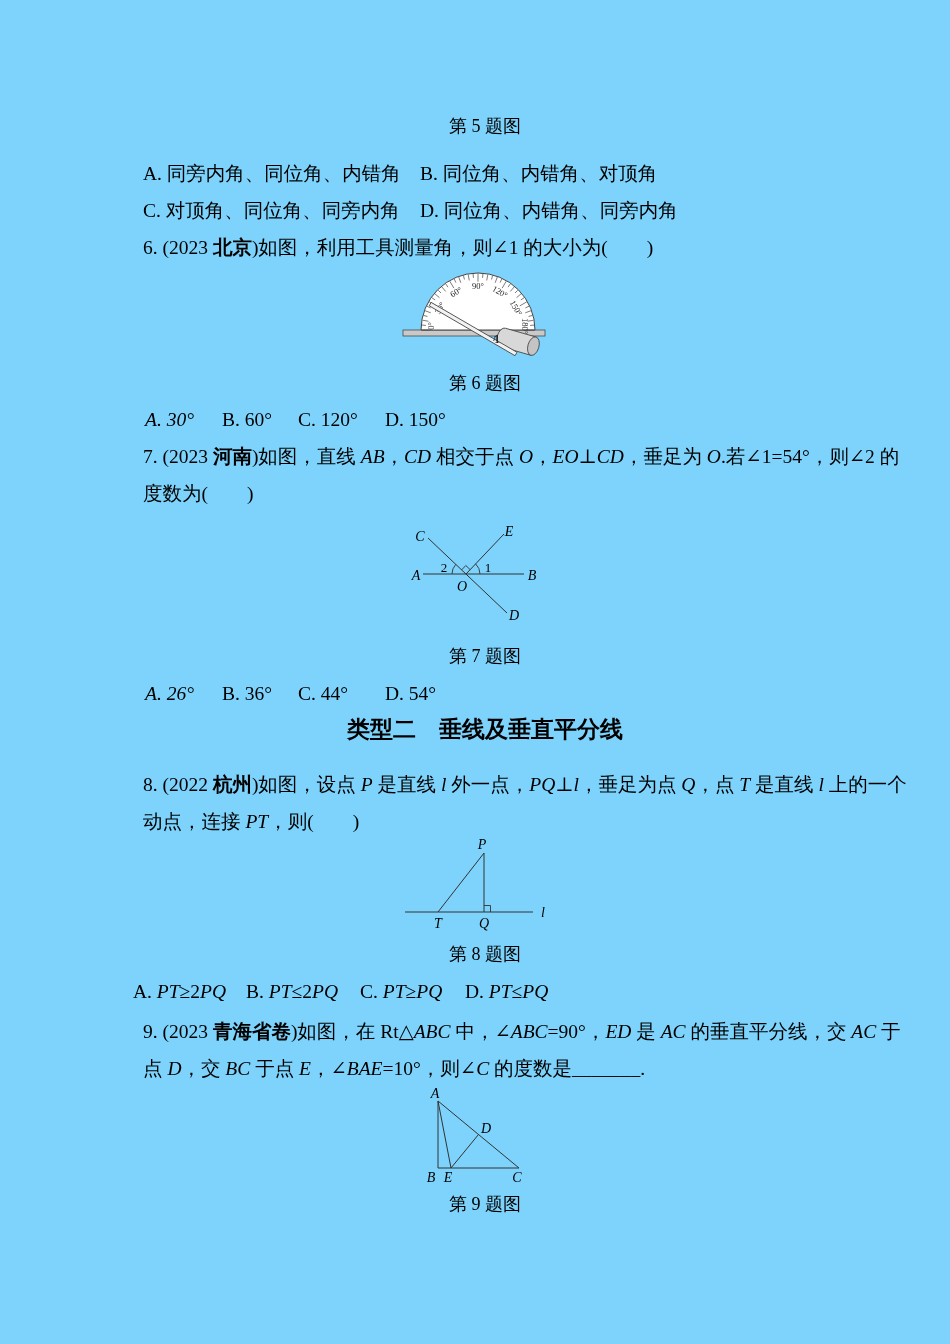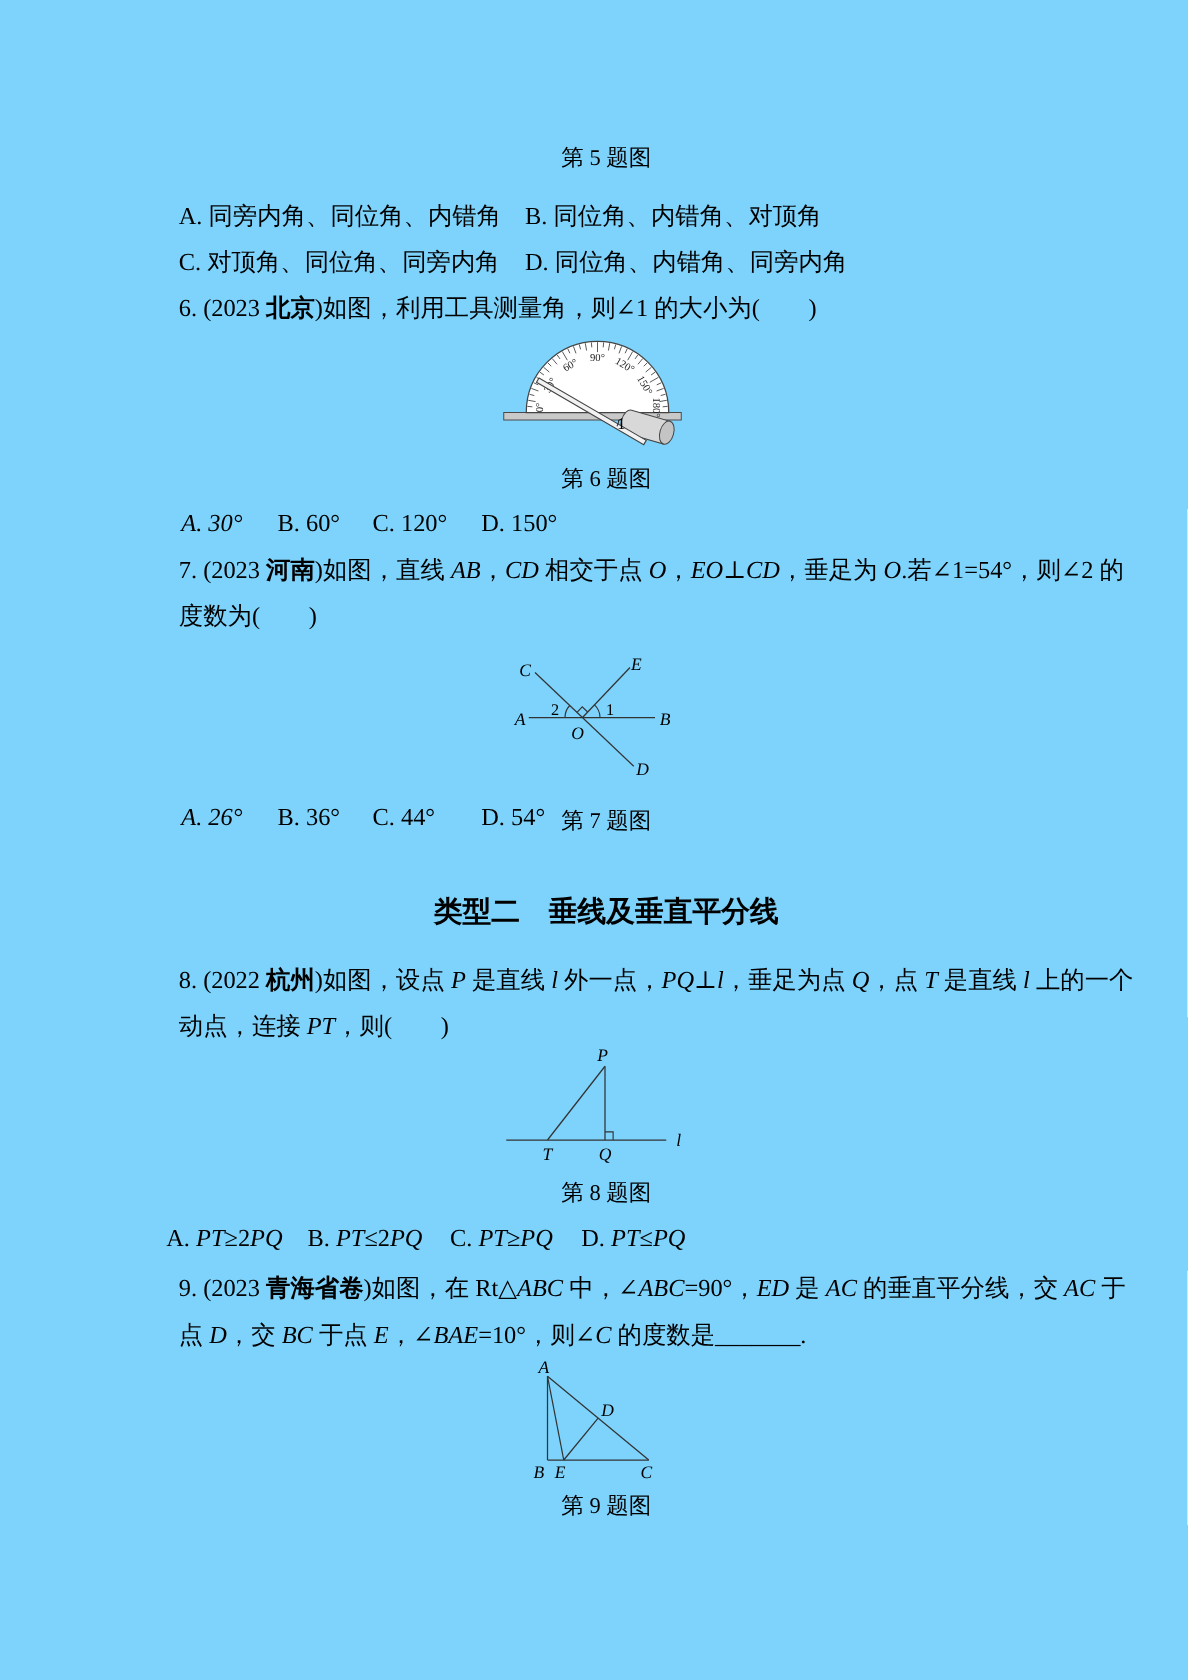--- a/index.html
+++ b/index.html
@@ -118,21 +118,21 @@
     <text class="ptlabel" x="416" y="580" text-anchor="middle">A</text>
     <text class="ptlabel" x="532" y="580" text-anchor="middle">B</text>
     <text class="ptlabel" x="462" y="591" text-anchor="middle">O</text>
     <text class="ptlabel" x="514" y="620" text-anchor="middle">D</text>
     <text class="num" x="444" y="572" text-anchor="middle">2</text>
     <text class="num" x="488" y="572" text-anchor="middle">1</text>
   </svg>
 
   <div class="center cap" style="top:644px">第 7 题图</div>
 
-  <div class="line" style="top:642px;left:145px">
+  <div class="line" style="top:681px;left:145px">
     <span class="opt w77">A. 26°</span><span class="opt w76">B. 36°</span><span class="opt w87">C. 44°</span><span class="opt">D. 54°</span>
   </div>
 
   <div class="center header" style="top:714px">类型二　垂线及垂直平分线</div>
 
   <div class="line" style="top:772px;left:143px"><span>8. (2022 </span><span class="b">杭州</span><span>)如图，设点 </span><span class="i">P</span><span> 是直线 </span><span class="i">l</span><span> 外一点，</span><span class="i">PQ</span><span>⊥</span><span class="i">l</span><span>，垂足为点 </span><span class="i">Q</span><span>，点 </span><span class="i">T</span><span> 是直线 </span><span class="i">l</span><span> 上的一个</span></div>
   <div class="line" style="top:809px;left:143px"><span>动点，连接 </span><span class="i">PT</span><span>，则(　　)</span></div>
 
   <svg style="left:400px;top:833px" width="150" height="100" viewBox="400 833 150 100">
     <path d="M 490.5 912 L 490.5 905.5 L 484 905.5" fill="none" stroke="#333" stroke-width="0.9"></path>

